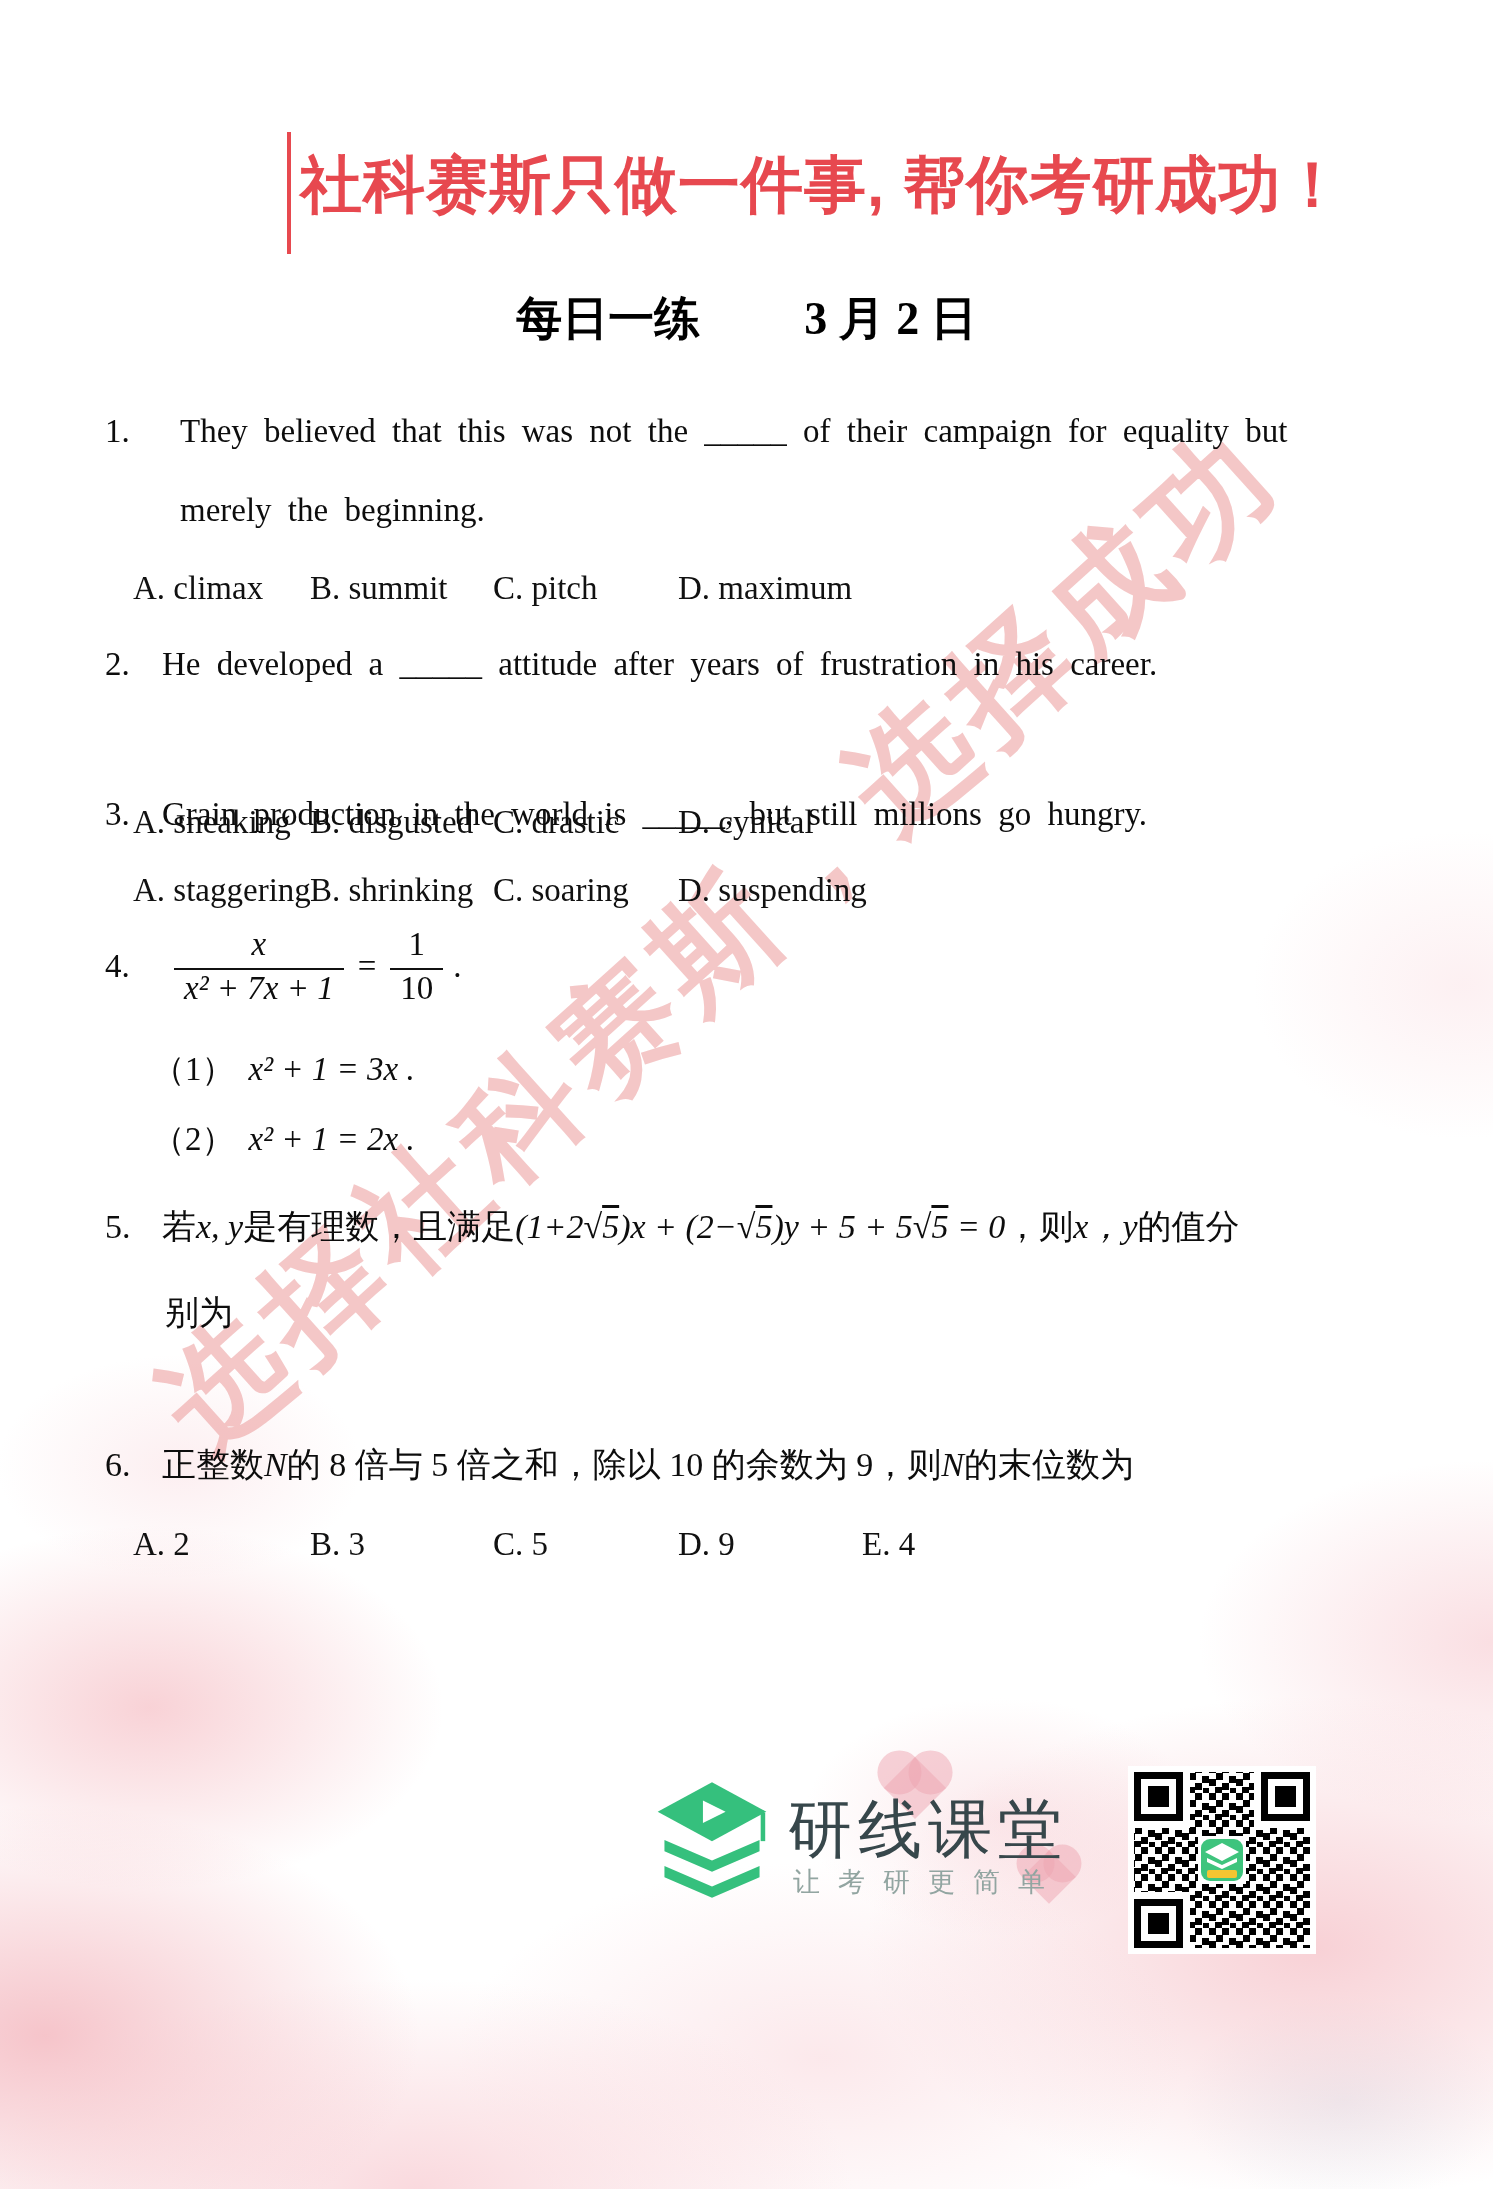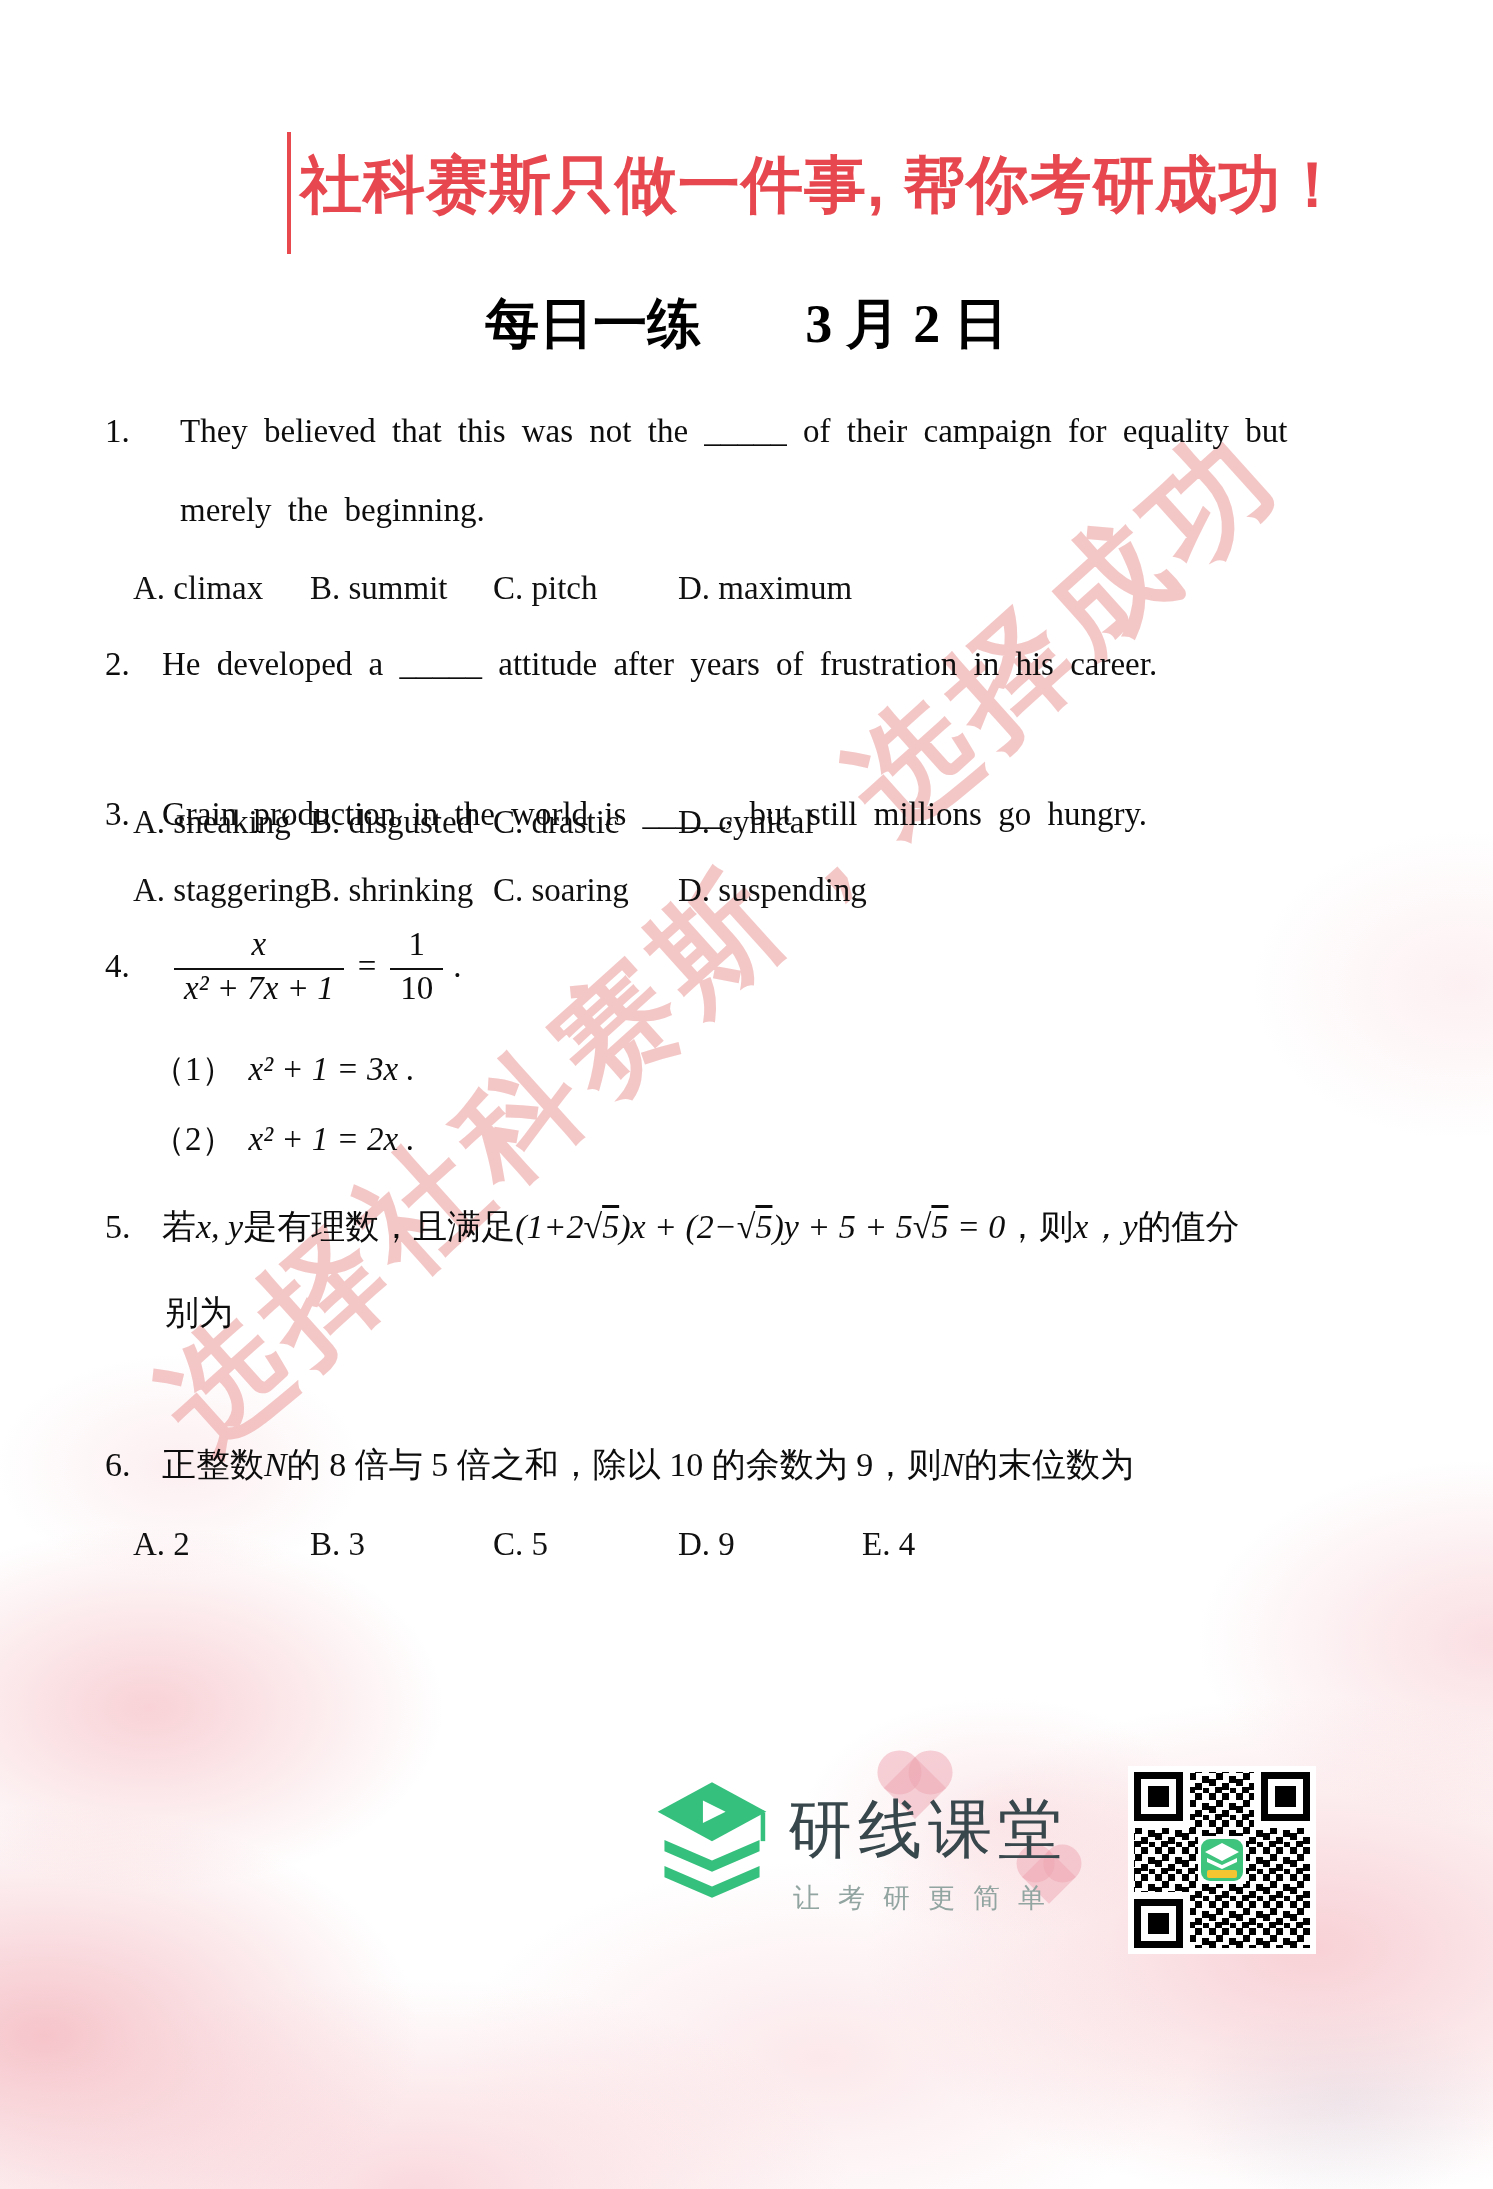--- a/index.html
+++ b/index.html
@@ -46,21 +46,21 @@
   .hdr-divider{position:absolute;left:287px;top:132px;width:4px;height:122px;background:#e7494f;}
   .slogan{
     position:absolute;left:300px;top:148px;width:1130px;
     font-family:"Liberation Sans","DejaVu Sans",sans-serif;font-weight:bold;
     font-size:62px;line-height:1.2;color:#e7484f;white-space:nowrap;letter-spacing:1px;
   }
   
   .doc-title{
     position:absolute;left:0;top:288px;width:100%;
     display:flex;justify-content:center;gap:104px;
-    font-size:54px;font-weight:600;color:#000;
+    font-size:46px;font-weight:600;color:#000;
   }
   
   .line{position:absolute;font-size:33px;white-space:nowrap;color:#0d0d0d;}
   .eng{word-spacing:8px;}
   .qnum{display:inline-block;width:57px;flex:0 0 57px;}
   .qnum.wide{width:75px;flex-basis:75px;}
   .q1l1{left:105px;top:413px;}
   .q1l2{left:180px;top:492px;}
   .q2l1{left:105px;top:646px;}
   .q3l1{left:105px;top:796px;}
@@ -93,21 +93,21 @@
   
   .f-logo{position:absolute;left:652px;top:1780px;width:120px;height:120px;}
   .f-brand{
     position:absolute;left:788px;top:1786px;
     font-family:"Liberation Sans","DejaVu Sans",sans-serif;
     font-size:64px;font-weight:500;color:#37474b;letter-spacing:6px;white-space:nowrap;
   }
   .f-tag{
     position:absolute;left:793px;top:1864px;
     font-family:"Liberation Sans","DejaVu Sans",sans-serif;
-    font-size:27px;color:#92a5a1;letter-spacing:18px;white-space:nowrap;margin-top:16px;
+    font-size:27px;color:#92a5a1;letter-spacing:18px;white-space:nowrap;
   }
   .qr{position:absolute;left:1128px;top:1766px;width:188px;height:188px;}
 </style>
 </head>
 <body>
 
 <div class="page">
   <div class="bg"></div>
   <div class="heart h1"></div>
   <div class="heart h2"></div>

